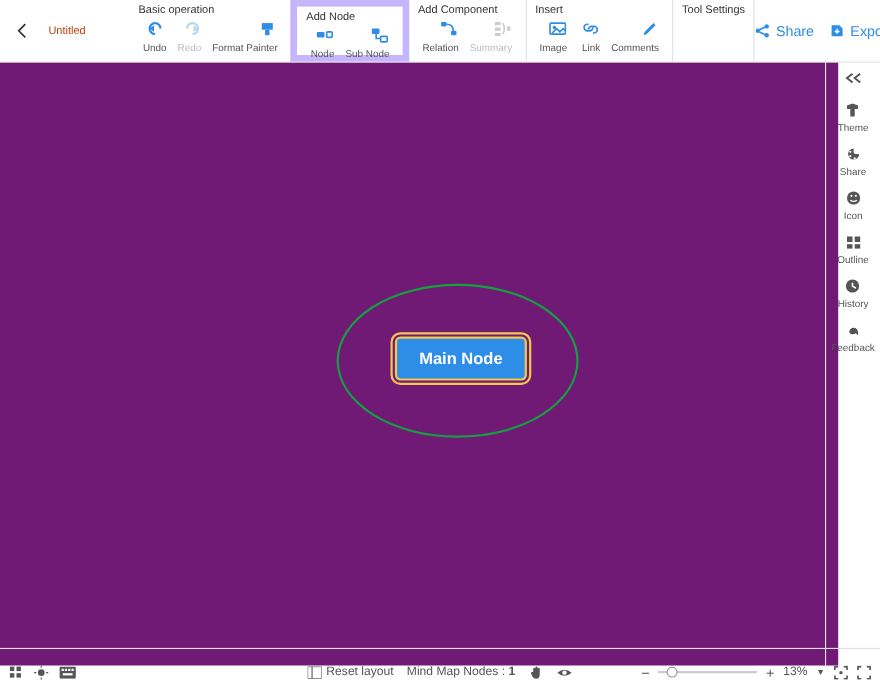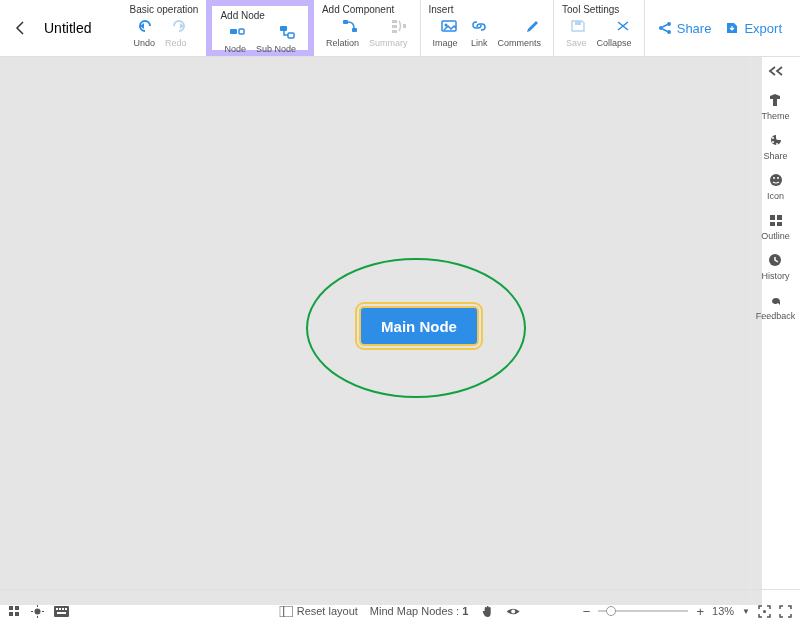--- a/index.html
+++ b/index.html
@@ -19,26 +19,26 @@
       padding: 0 8px;
     }
     .back-btn {
       padding: 0 6px;
       cursor: pointer;
       color: #333;
       font-size: 18px;
     }
     .title {
       margin-left: 12px;
-      font-size: 14px;
-      color: #000000;
+      font-size: 10px;
+      color: #c2410c;
     }
     .toolbar {
       display: flex;
-      margin-left: 30px;
+      margin-left: 40px;
       height: 100%;
       align-items: stretch;
     }
     .toolbar-group {
       padding: 4px 8px 2px 8px;
       border-right: 1px solid #e0e0e0;
       display: flex;
       flex-direction: column;
     }
     .group-label {
@@ -93,21 +93,21 @@
       color: #2e8de6;
       font-size: 13px;
       cursor: pointer;
     }
     .canvas {
       position: absolute;
       top: 57px;
       left: 0;
       right: 38px;
       bottom: 27px;
-      background: #e5e5e5;
+      background: #701a75;
     }
     .ellipse-highlight {
       position: absolute;
       left: 306px;
       top: 201px;
       width: 220px;
       height: 140px;
       border: 2px solid #15a040;
       border-radius: 50%;
     }
@@ -249,20 +249,29 @@
         </div>
         <div class="tool-item">
           <span class="tool-icon">
               <svg width="16" height="14">
                 <path d="M4 7 A5 5 0 1 1 9 12" stroke="#b7d5ef" stroke-width="2" fill="none"></path>
                 <path d="M14 7 L10 4 L10 10 Z" fill="#b7d5ef"></path>
               </svg>
             </span>
           <span class="tool-label disabled">Redo</span>
         </div>
+        <div class="tool-item">
+          <span class="tool-icon">
+              <svg width="16" height="14">
+                <rect x="3" y="2" width="10" height="6" fill="#2e8de6"></rect>
+                <rect x="6" y="8" width="4" height="5" fill="#2e8de6"></rect>
+              </svg>
+            </span>
+          <span class="tool-label">Format Painter</span>
+        </div>
       </div>
     </div>
 
     <div class="toolbar-group highlight-green">
       <div class="group-label">Add Node</div>
       <div class="group-items">
         <div class="tool-item">
           <span class="tool-icon">
               <svg width="16" height="14">
                 <rect x="1" y="4" width="7" height="5" rx="1" fill="#2e8de6"></rect>
@@ -339,39 +348,20 @@
                 <path d="M12 2 L14 4 L6 12 L3 13 L4 10 Z" fill="#2e8de6"></path>
               </svg>
             </span>
           <span class="tool-label">Comments</span>
         </div>
       </div>
     </div>
 
     <div class="toolbar-group">
       <div class="group-label">Tool Settings</div>
-      <div class="group-items">
-        <div class="tool-item">
-          <span class="tool-icon">
-              <svg width="16" height="14">
-                <path d="M2 2 L12 2 L14 4 L14 12 L2 12 Z" fill="none" stroke="#b7d5ef" stroke-width="1.5"></path>
-                <rect x="5" y="2" width="6" height="4" fill="#b7d5ef"></rect>
-              </svg>
-            </span>
-          <span class="tool-label disabled">Save</span>
-        </div>
-        <div class="tool-item">
-          <span class="tool-icon">
-              <svg width="16" height="14">
-                <path d="M3 3 L8 7 L3 11 M13 3 L8 7 L13 11" stroke="#2e8de6" stroke-width="1.5" fill="none"></path>
-              </svg>
-            </span>
-          <span class="tool-label">Collapse</span>
-        </div>
-      </div>
     </div>
   </div>
 
   <div class="right-actions">
     <div class="action-btn">
       <span>
           <svg width="14" height="14">
             <circle cx="3" cy="7" r="2" fill="#2e8de6"></circle>
             <circle cx="11" cy="3" r="2" fill="#2e8de6"></circle>
             <circle cx="11" cy="11" r="2" fill="#2e8de6"></circle>

